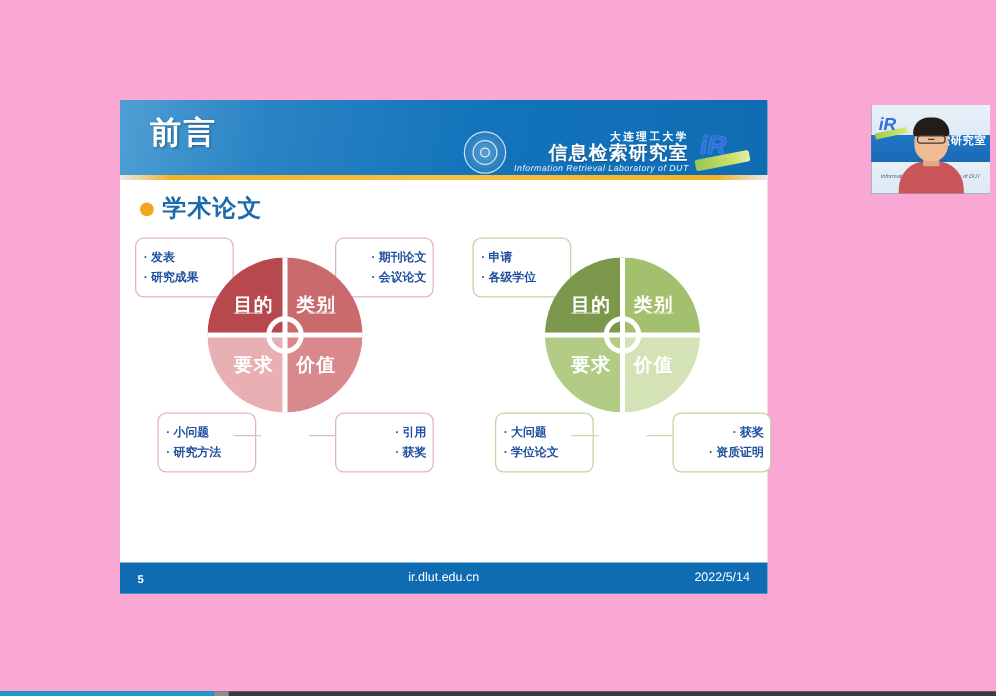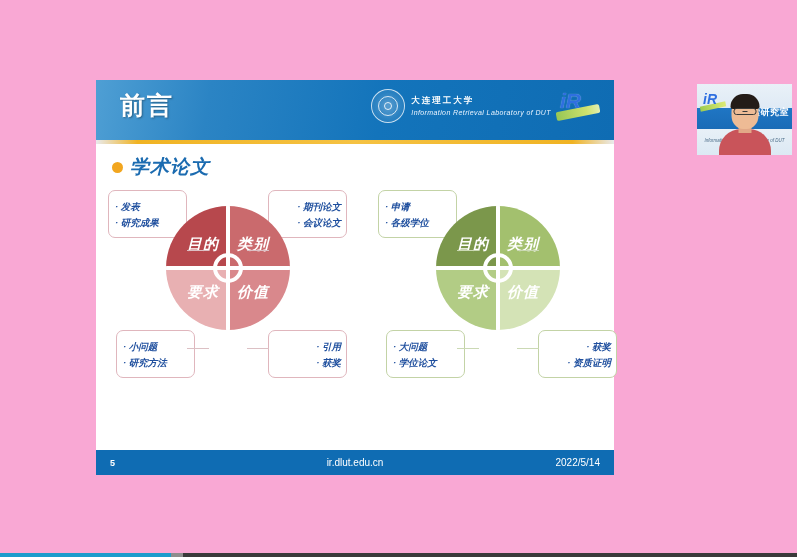--- a/index.html
+++ b/index.html
@@ -28,22 +28,22 @@
   }
   .slide-title {
     position:absolute; left:24px; top:9px;
     font-size:25px; font-weight:bold; color:#ffffff;
     letter-spacing:2px;
     text-shadow:1px 1px 2px rgba(0,0,0,.35);
   }
 
   
   .logo-wrap {
-    position:absolute; right:16px; top:3px;
-    display:flex; align-items:center; height:46px;
+    position:absolute; right:16px; top:19px;
+    display:flex; align-items:center; height:46px;text-align:right;
   }
   .logo-seal {
     width:34px; height:34px; border-radius:50%;
     border:1.5px solid rgba(255,255,255,.75);
     background:radial-gradient(circle at 50% 50%, rgba(255,255,255,.30) 0%, rgba(255,255,255,.10) 60%, rgba(255,255,255,.03) 100%);
     position:relative; flex:none; margin-right:6px;
   }
   .logo-seal:before {
     content:""; position:absolute; left:6px; top:6px; right:6px; bottom:6px;
     border:1.2px solid rgba(255,255,255,.8); border-radius:50%;
@@ -65,21 +65,21 @@
     font-size:21px; font-style:italic; font-weight:bold; color:#2f6fe0;
     text-shadow:0 0 1px rgba(255,255,255,.6);
   }
   .logo-ir .ir-swoosh {
     position:absolute; left:-2px; bottom:9px; width:44px; height:9px;
     background:linear-gradient(90deg,#9ecb4f 0%, #d8e86a 70%, #eef5b0 100%);
     transform:rotate(-11deg); border-radius:2px; opacity:.95;
   }
 
   
-  .slide-body { position:relative; height:254px;font-style:italic; }
+  .slide-body { position:relative; height:254px; }
 
   .col-heading {
     position:absolute; display:flex; align-items:center;
     font-size:19px; font-weight:bold; color:#1b6bb0; letter-spacing:1px;
   }
   .col-heading .bullet-dot {
     width:11px; height:11px; border-radius:50%;
     background:#f2a61f; margin-right:7px; flex:none;
   }
   #heading-left  { left:16px; top:14px; }
@@ -98,21 +98,21 @@
     display:flex; flex-direction:column; justify-content:center; gap:6px;
   }
   .diagram.green .info-box { border-color:#c3d3a6; }
   .info-box .item {
     font-size:9.5px; color:#1f4f9e; font-weight:bold; white-space:nowrap;
     line-height:1;
   }
   .info-box .item:before { content:"\00b7\00a0"; }
   .box-tl { left:4px;   top:2px;  }
   .box-tr { left:164px; top:2px;  text-align:right; align-items:flex-end; }
-  .box-bl { left:12px;   top:142px; }
+  .box-bl { left:22px;   top:142px; }
   .box-br { left:164px; top:142px; text-align:right; align-items:flex-end; }
 
   
   .wheel {
     position:absolute; left:62px; top:18px;
     width:124px; height:124px; border-radius:50%;
     overflow:hidden;
   }
   .quad {
     position:absolute; width:50%; height:50%;
@@ -230,20 +230,21 @@
 
   <div id="slide">
 
     <div class="slide-header">
       <div class="slide-title">前言</div>
 
       <div class="logo-wrap">
         <div class="logo-seal"></div>
         <div class="logo-text">
           <div class="logo-univ">大连理工大学</div>
+          <div class="logo-lab">信息检索研究室</div>
           <div class="logo-en">Information Retrieval Laboratory of DUT</div>
         </div>
         <div class="logo-ir">
           <div class="ir-swoosh"></div>
           <div class="ir-mark">iR</div>
         </div>
       </div>
     </div>
 
     <div class="slide-body">

